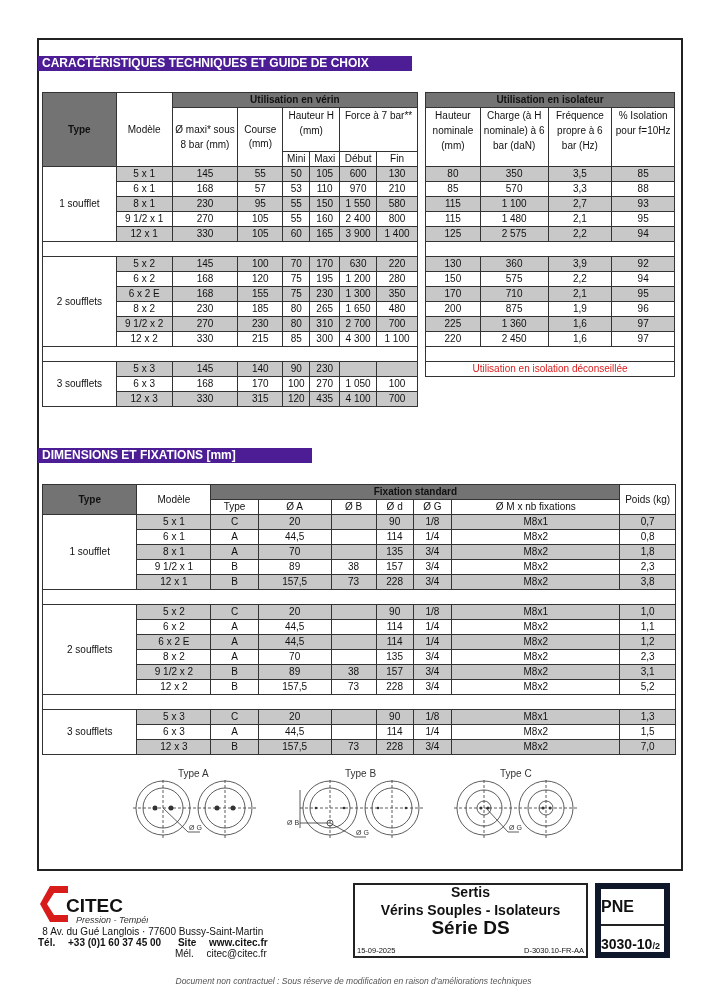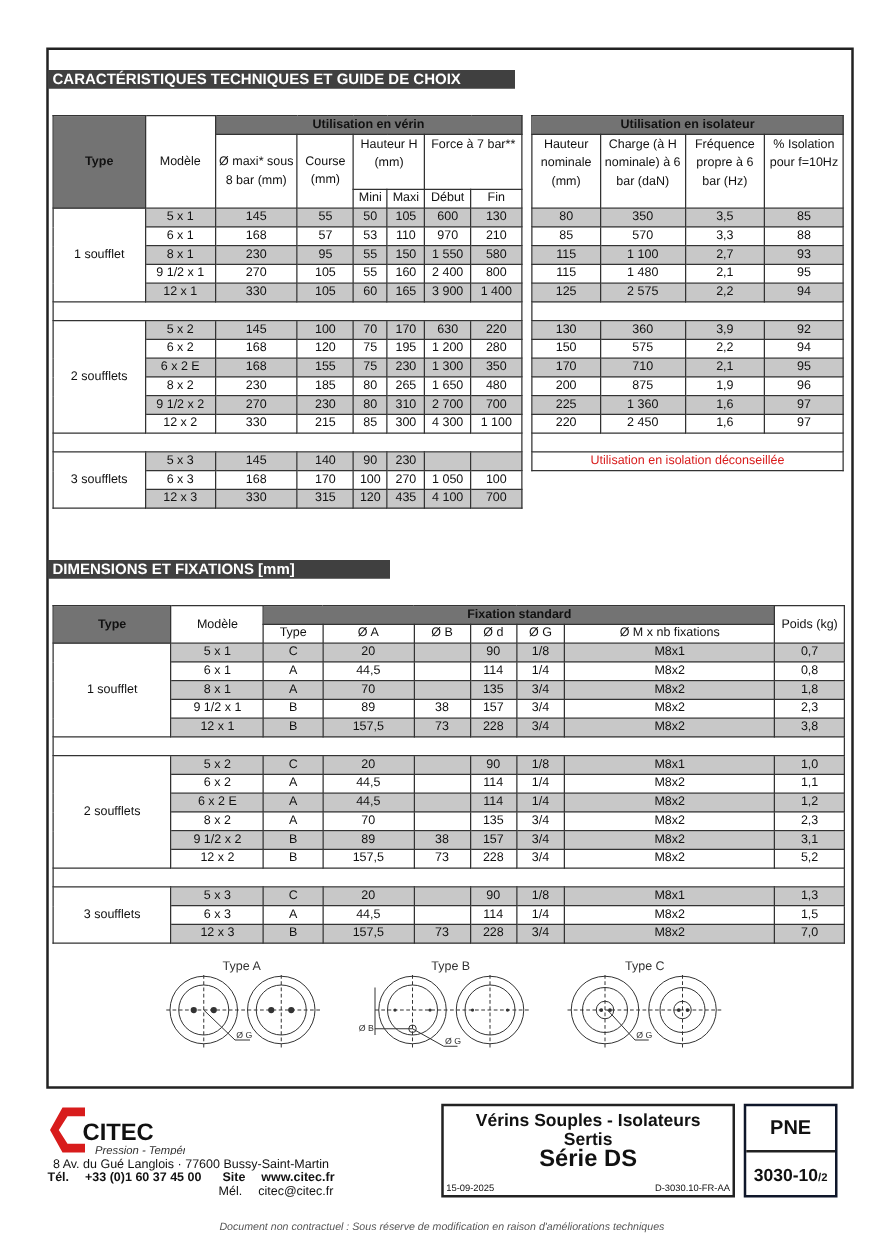--- a/index.html
+++ b/index.html
@@ -1,31 +1,31 @@
 <!DOCTYPE html>
 <html><head>
 <meta charset="utf-8">
 <style>
   html, body { margin:0; padding:0; background:#fff; }
   body { width:707px; height:1000px; position:relative; font-family:"Liberation Sans", sans-serif; color:#111; overflow:hidden; }
   .frame { position:absolute; left:37px; top:38px; width:646px; height:833px; border:2px solid #222; box-sizing:border-box; }
-  .section-title { position:absolute; left:38px; height:15px; background:#404040; color:#fff; font-weight:bold; font-size:12px; line-height:15px; padding-left:4px; box-sizing:border-box; }
+  .section-title { position:absolute; left:38px; height:15px; background:#4c1d95; color:#fff; font-weight:bold; font-size:12px; line-height:15px; padding-left:4px; box-sizing:border-box; }
   table { border-collapse:collapse; position:absolute; font-size:10px; }
   td, th { border:1px solid #333; text-align:center; padding:0; line-height:14px; font-weight:normal; }
   .hdr { background:#737373; font-weight:bold; }
   .g { background:#c8c8c8; }
   .w { background:#fff; }
   .b { font-weight:normal;text-align:center; }
   .blank td { border-left:1px solid #333; border-right:1px solid #333; height:14px; background:#fff; }
   .notes { position:absolute; left:42px; top:416px; font-size:9.5px; line-height:12px; }
   .diagram-label { position:absolute; font-size:10px; color:#333; }
   .footer-logo { position:absolute; left:38px; top:884px; }
   .addr { position:absolute; left:38px; top:926px; font-size:10px; line-height:11px;text-align:center; }
   .titlebox { position:absolute; left:353px; top:883px; width:235px; height:75px; border:2px solid #222; box-sizing:border-box; text-align:center; }
-  .pnebox { position:absolute; left:595px; top:883px; width:75px; height:75px; border:2px solid #0f172a; box-sizing:border-box; text-align:center; }
+  .pnebox { position:absolute; left:595px; top:883px; width:75px; height:75px; border:6px solid #0f172a; box-sizing:border-box; text-align:left; }
   .disclaimer { position:absolute; left:0; width:707px; top:976px; text-align:center; font-size:8.5px; font-style:italic; color:#555; }
 </style>
 </head>
 <body>
 
 <div class="frame"></div>
 
 <div class="section-title" style="top:56px;width:374px;">CARACTÉRISTIQUES TECHNIQUES ET GUIDE DE CHOIX</div>
 
 <table id="t1v" style="left:42px;top:92px;width:376px;">
@@ -565,22 +565,22 @@
     <span style="margin-left:14px">Site</span>
     <span style="margin-left:10px">www.citec.fr</span>
   </div>
   <div style="padding-left:136px">
     <span>Mél.</span>
     <span style="margin-left:10px">citec@citec.fr</span>
   </div>
 </div>
 
 <div class="titlebox">
+  <div style="font-size:14px;font-weight:bold;line-height:14px">Sertis</div>
   <div style="font-size:14px;font-weight:bold;margin-top:4px;line-height:15px">Vérins Souples - Isolateurs</div>
-  <div style="font-size:14px;font-weight:bold;line-height:14px">Sertis</div>
   <div style="font-size:19px;font-weight:bold;line-height:20px">Série DS</div>
   <div style="position:absolute;left:2px;bottom:1px;font-size:7.5px">15-09-2025</div>
   <div style="position:absolute;right:2px;bottom:1px;font-size:7.5px">D-3030.10-FR-AA</div>
 </div>
 <div class="pnebox">
   <div style="font-size:16px;font-weight:bold;height:35px;line-height:35px;border-bottom:2px solid #222">PNE</div>
   <div style="font-size:14px;font-weight:bold;line-height:36px">
     <span>3030-10</span><span style="font-size:9px">/2</span>
   </div>
 </div>

